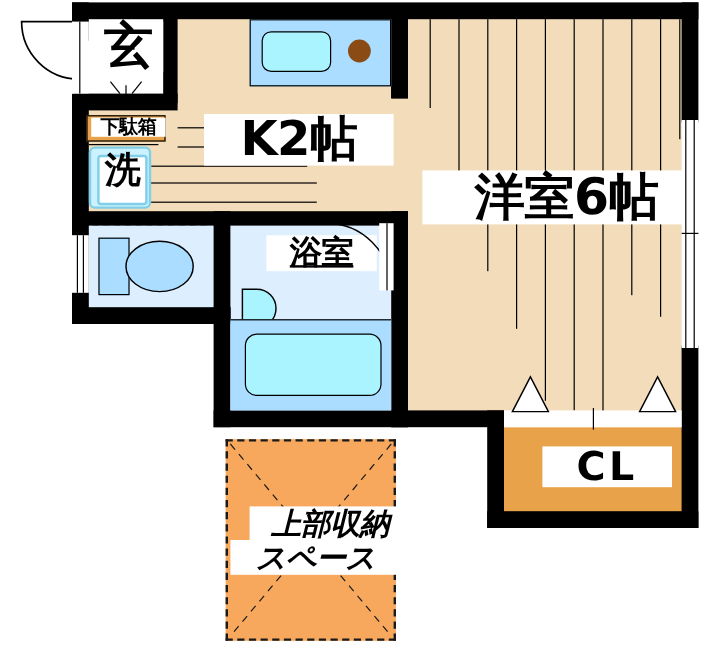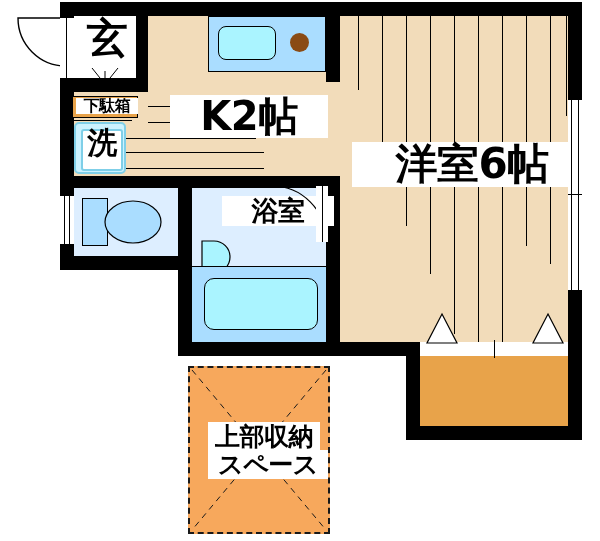--- a/index.html
+++ b/index.html
@@ -34,26 +34,26 @@
     background: #ffffff;
     color: #000000;
     font-weight: 700;
     line-height: 1.02;
     text-align: center;
     white-space: nowrap;
     letter-spacing: -0.5px;
   }
   .lbl-k     { font-size: 40px; padding: 1px 16px; }
   .lbl-room  { font-size: 42px; padding: 1px 16px; }
-  .lbl-bath  { font-size: 27px; padding: 1px 16px; }
+  .lbl-bath  { font-size: 27px; padding: 1px 6px; text-decoration: underline; }
   .lbl-gen   { font-size: 41px; padding: 0 2px; }
   .lbl-cl    { font-size: 33px; padding: 0 6px; letter-spacing: 3px; }
   .lbl-shoe  { font-size: 16px; padding: 0 2px; }
   .lbl-wash  { font-size: 30px; padding: 0 1px; }
-  .lbl-store { font-size: 25px; padding: 1px 4px; line-height: 1.08; }
+  .lbl-store { font-size: 25px; padding: 1px 15px; line-height: 1.08; font-style: italic; }
 
   
   .hline { background: #000000; height: 1px; }
   .vline { background: #000000; width: 1px; }
 
   
   .outline { border: 1px solid #000; box-sizing: border-box; }
 
   
   .washer-box {
@@ -235,23 +235,24 @@
   <div class="abs" style="left:424px; top:314px; width:36px; height:30px;">
     <svg width="36" height="30" viewBox="0 0 36 30">
       <polygon points="18,0 33,29 3,29" fill="#ffffff" stroke="#000" stroke-width="1.2"></polygon>
     </svg>
   </div>
   <div class="abs" style="left:530px; top:314px; width:36px; height:30px;">
     <svg width="36" height="30" viewBox="0 0 36 30">
       <polygon points="18,0 33,29 3,29" fill="#ffffff" stroke="#000" stroke-width="1.2"></polygon>
     </svg>
   </div>
+  <div class="lbl lbl-cl" style="left:452px; top:372px; width:96px;">CL</div>
 
   <div class="abs store-box" style="left:188px; top:366px; width:142px; height:168px;">
     <svg width="138" height="164" viewBox="0 0 138 164" style="position:absolute; left:0; top:0;">
       <line x1="2" y1="2" x2="136" y2="162" stroke="#1a1a1a" stroke-width="1" stroke-dasharray="6,5"></line>
       <line x1="136" y1="2" x2="2" y2="162" stroke="#1a1a1a" stroke-width="1" stroke-dasharray="6,5"></line>
     </svg>
   </div>
   <div class="lbl lbl-store" style="left:208px; top:422px; width:104px;">上部収納</div>
-  <div class="lbl lbl-store" style="left:208px; top:450px; width:112px;">スペース</div>
+  <div class="lbl lbl-store" style="left:192px; top:450px; width:112px;">スペース</div>
 
 </div>
 
 </body></html>

